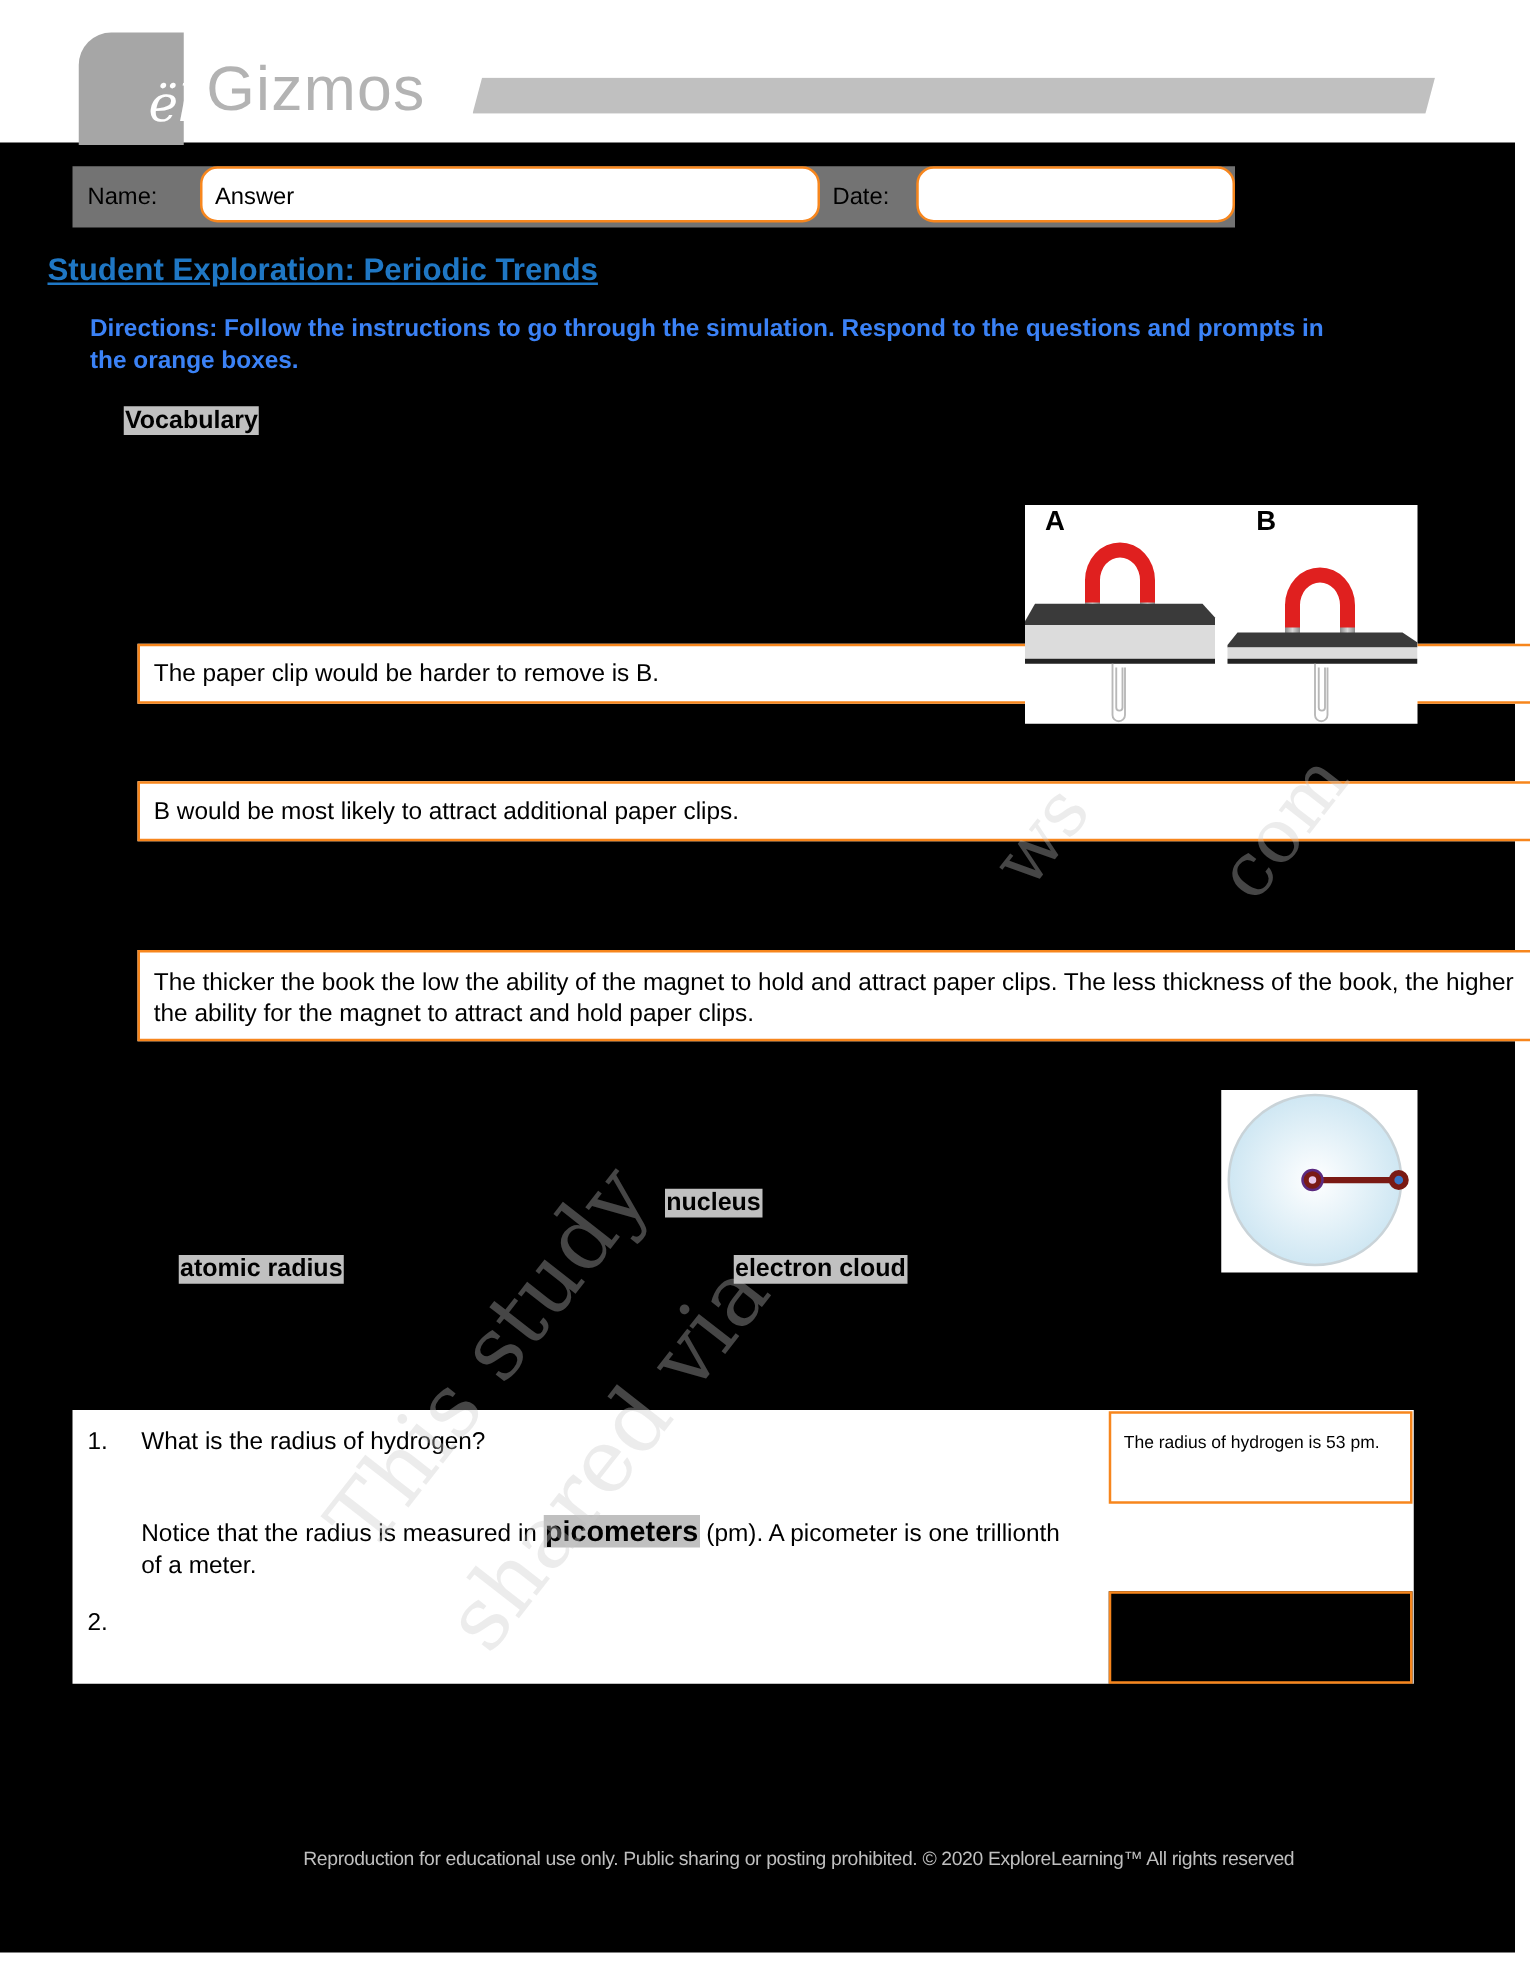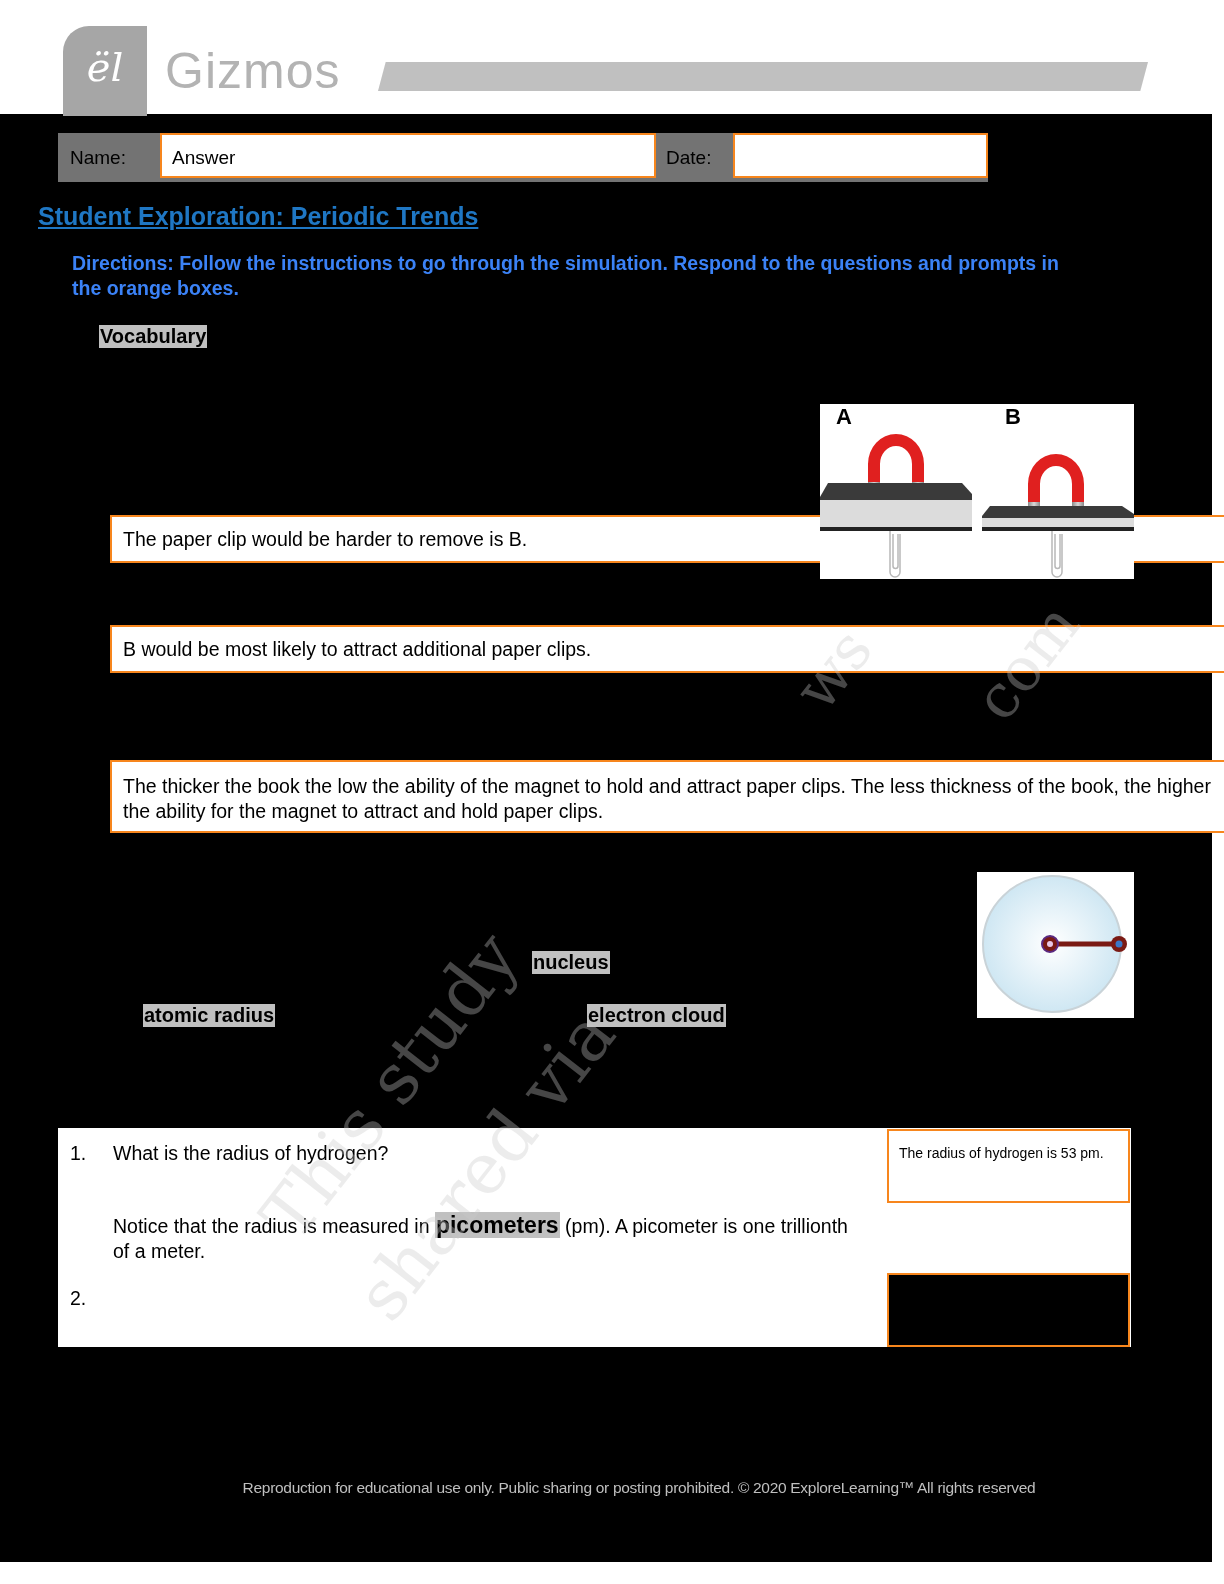--- a/index.html
+++ b/index.html
@@ -11,38 +11,38 @@
   .page-black {
     position: absolute; left: 0; top: 114px; width: 1212px; height: 1448px;
     background: #000;
   }
   
   .logo-box {
     position: absolute; left: 63px; top: 26px; width: 84px; height: 90px;
     background: #a6a6a6; border-top-left-radius: 26px;
   }
   .logo-glyph {
-    position: absolute; left: 0; top: 18px; width: 84px; text-align: center;
-    color: #fff; font-family: "DejaVu Serif", serif; font-style: italic; font-size: 40px;
+    position: absolute; left: 0; top: 35px; width: 84px; text-align: center;
+    color: #fff; font-family: "DejaVu Serif", serif; font-style: italic; font-size: 40px; padding-left: 32px;
   }
   .brand {
     position: absolute; left: 165px; top: 42px; font-size: 50px; color: #b3b3b3;
     letter-spacing: 1px;
   }
   .brand-bar {
     position: absolute; left: 378px; top: 62px; width: 770px; height: 29px;
     background: #c0c0c0; clip-path: polygon(1% 0, 100% 0, 99% 100%, 0 100%);
   }
   
   .name-row {
     position: absolute; left: 58px; top: 133px; width: 930px; height: 49px; background: #737373;
   }
   .lbl { position: absolute; top: 14px; font-size: 19px; color: #000; }
   .field {
-    position: absolute; top: 0; height: 45px; border: 2px solid #f7861d; border-radius: 0;
+    position: absolute; top: 0; height: 45px; border: 2px solid #f7861d; border-radius: 14px;
     background: #fff; box-sizing: border-box; font-size: 19px; padding: 12px 10px;
   }
   .title {
     position: absolute; left: 0; width: 1212px; top: 202px; 
     color: #1f77c4; font-size: 25px; font-weight: bold; text-decoration: underline; margin-left: 38px;
   }
   .directions {
     position: absolute; left: 72px; top: 251px; width: 1000px; color: #3b82f6;
     font-weight: bold; font-size: 19.5px; line-height: 25px;
   }

